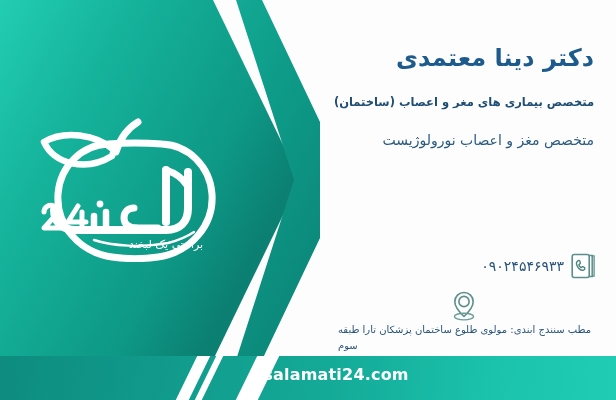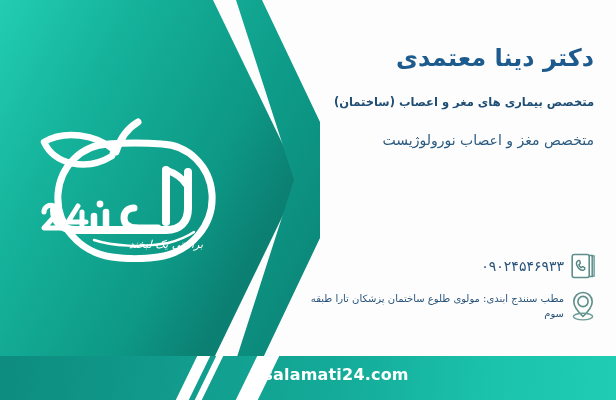--- a/index.html
+++ b/index.html
@@ -32,21 +32,21 @@
   .panel-shadow{
     position:absolute;left:0;top:0;width:310px;height:360px;
     pointer-events:none;
     background:linear-gradient(118deg, rgba(0,0,0,0) 60%, rgba(0,0,0,.10) 78%, rgba(0,0,0,0) 92%);
     clip-path:polygon(0 0, 213px 0, 300px 180px, 213px 360px, 0 360px);
   }
 
   
   .logo{
     position:absolute;left:16px;top:112px;
-    width:228px;height:150px;font-style:italic;
+    width:228px;height:150px;
   }
   .logo svg{display:block;}
   .logo-url{
     position:absolute;left:0;top:248px;width:230px;
     text-align:center;
     color:#ffffff;
     font-family:"DejaVu Sans","Liberation Sans",sans-serif;
     font-size:15.5px;font-weight:700;letter-spacing:.3px;
   }
 
@@ -80,26 +80,26 @@
     display:flex;align-items:center;justify-content:flex-end;
     direction:rtl;
   }
   .contact .icon{
     width:30px;height:32px;
     display:flex;align-items:center;justify-content:center;
     flex:0 0 auto;
   }
   .contact .txt{
     color:#28537a;
-    direction:rtl;text-align:right;
+    direction:rtl;text-align:left;
     margin-left:8px;margin-right:4px;
   }
   #phone-row{top:250px;}
   #phone-row .txt{font-size:14px;font-weight:400;letter-spacing:.4px;white-space:nowrap;}
-  #address-row{top:290px;max-width:300px;}
+  #address-row{top:290px;max-width:300px;flex-direction:column;}
   #address-row .txt{font-size:10px;font-weight:400;line-height:1.55;width:256px;}
   #address-row .line2{display:block;}
 
   
   .footer{
     position:absolute;left:0;bottom:0;
     width:616px;height:44px;
     background:linear-gradient(95deg,#0d8c7f 0%,#119b8c 28%,#14ab99 55%,#1bc3ac 80%,#20cdb4 100%);
     overflow:hidden;
   }

